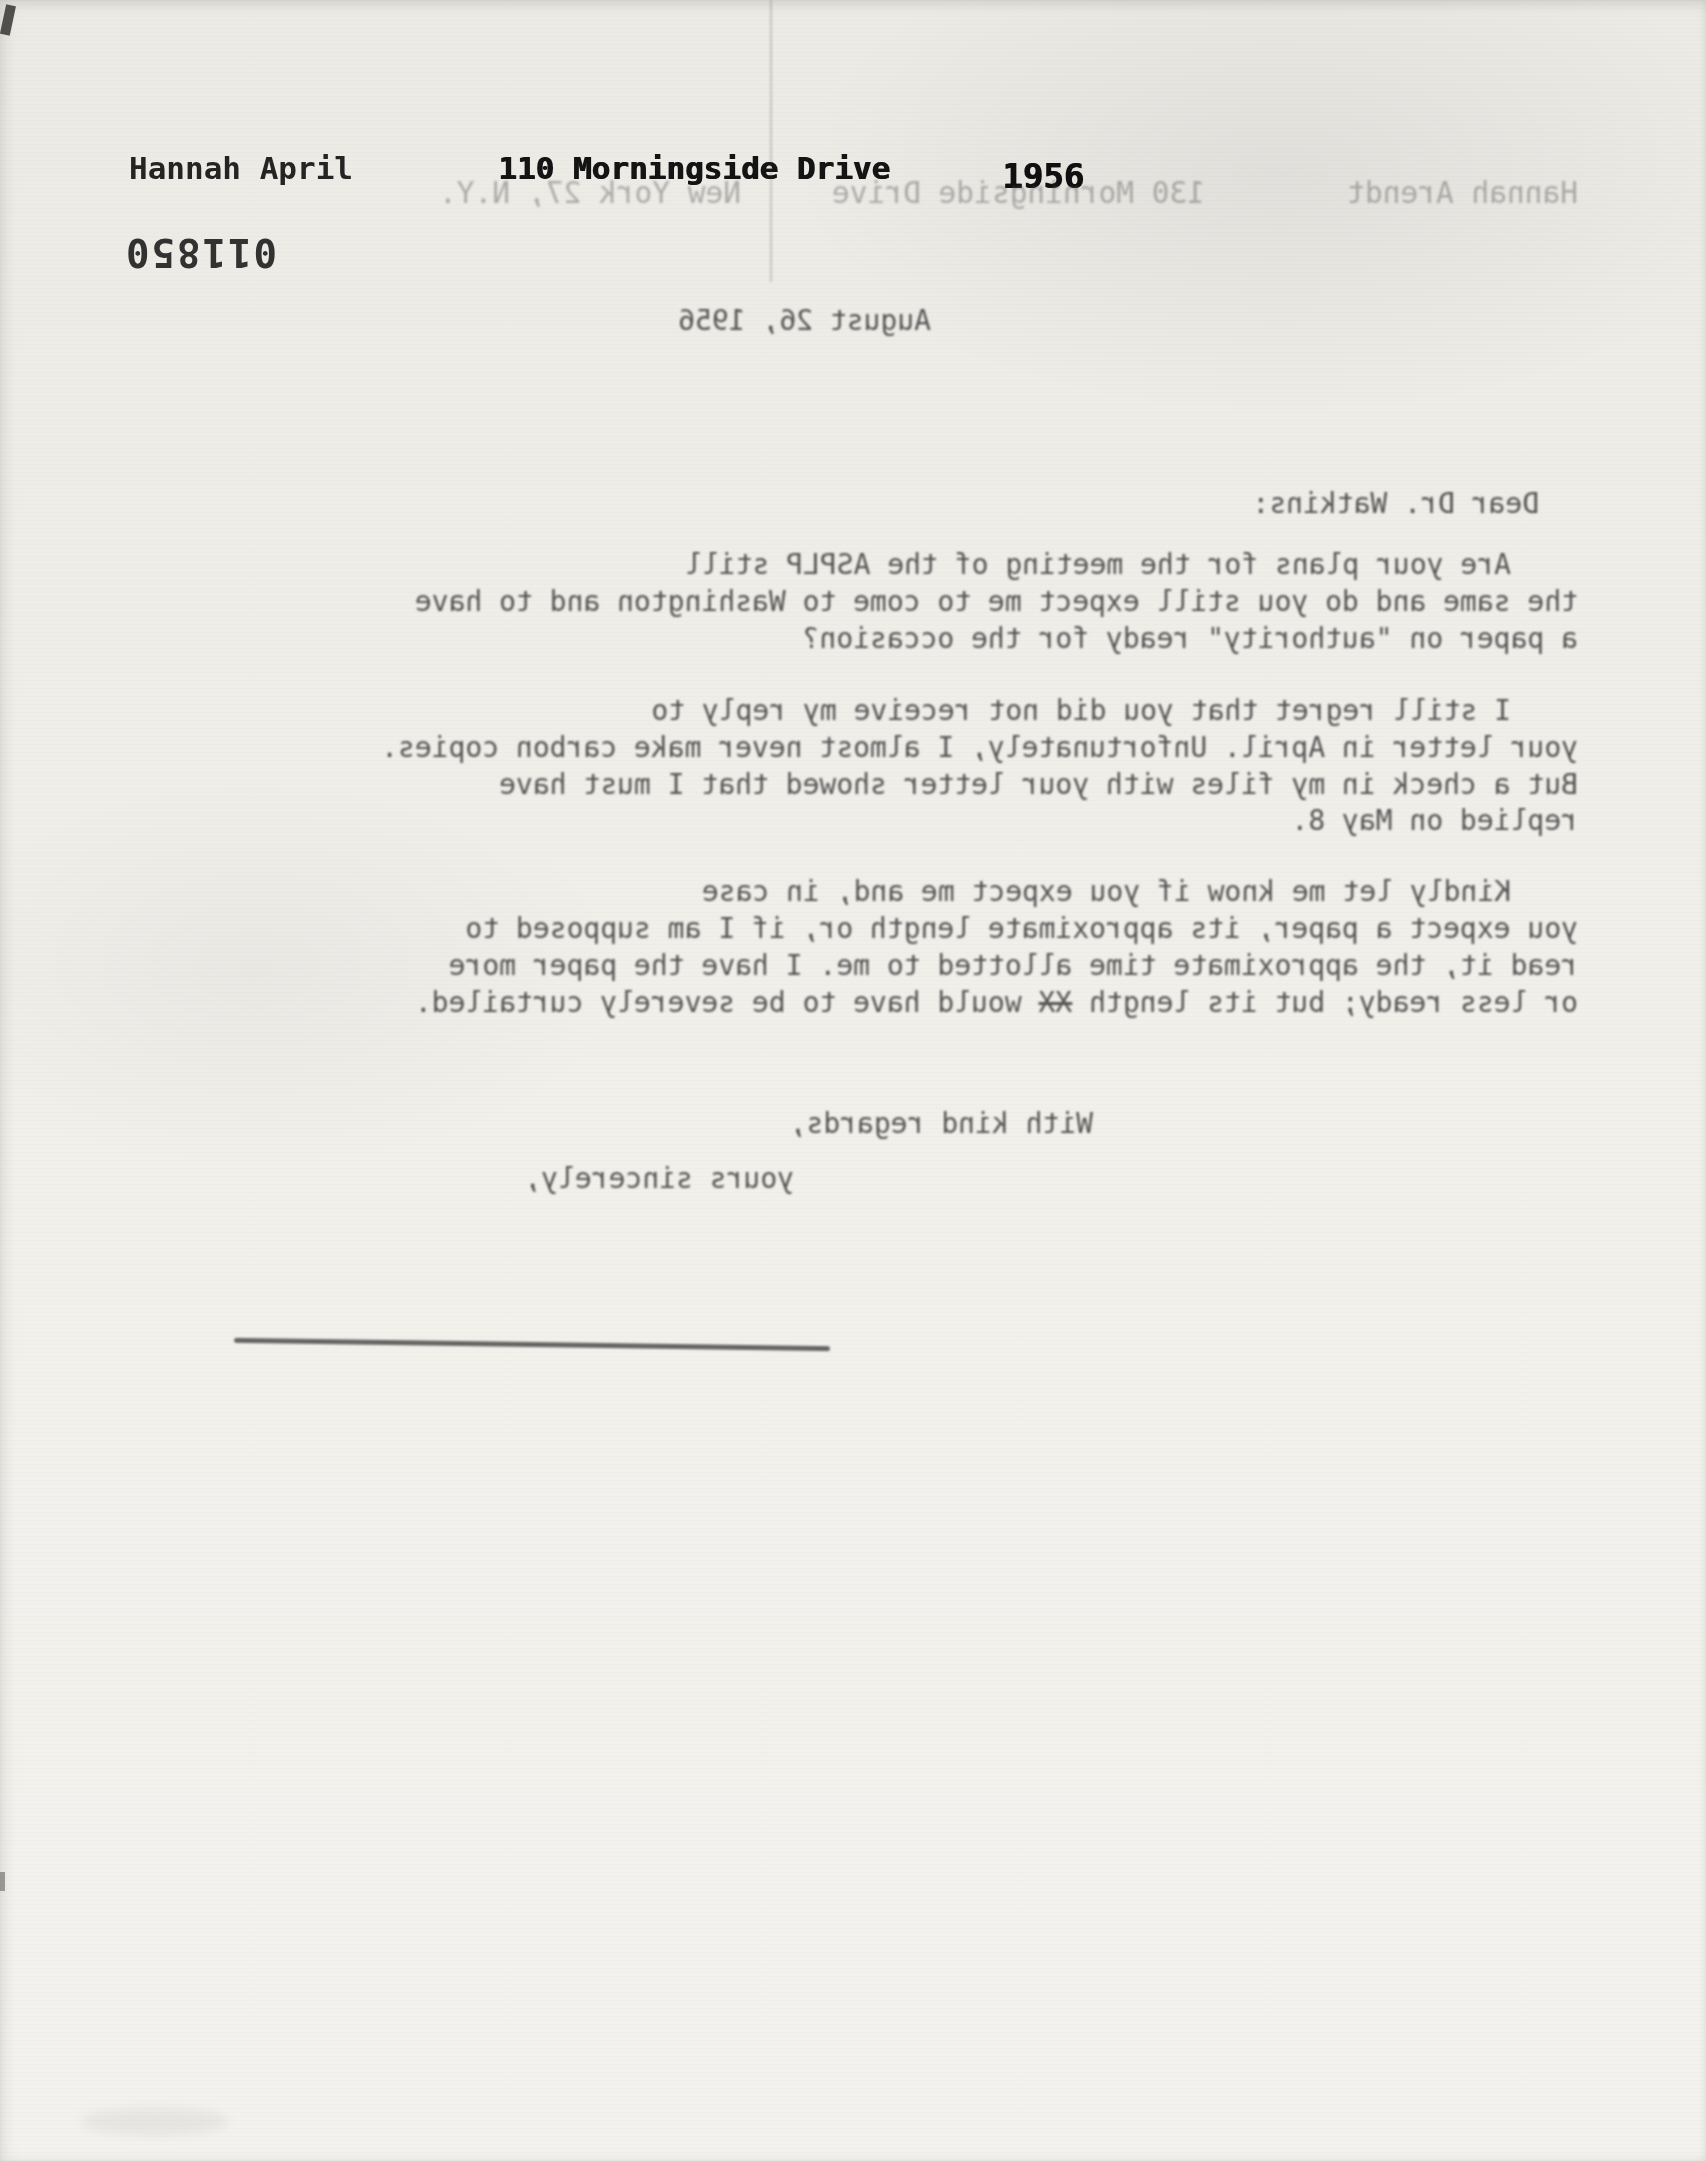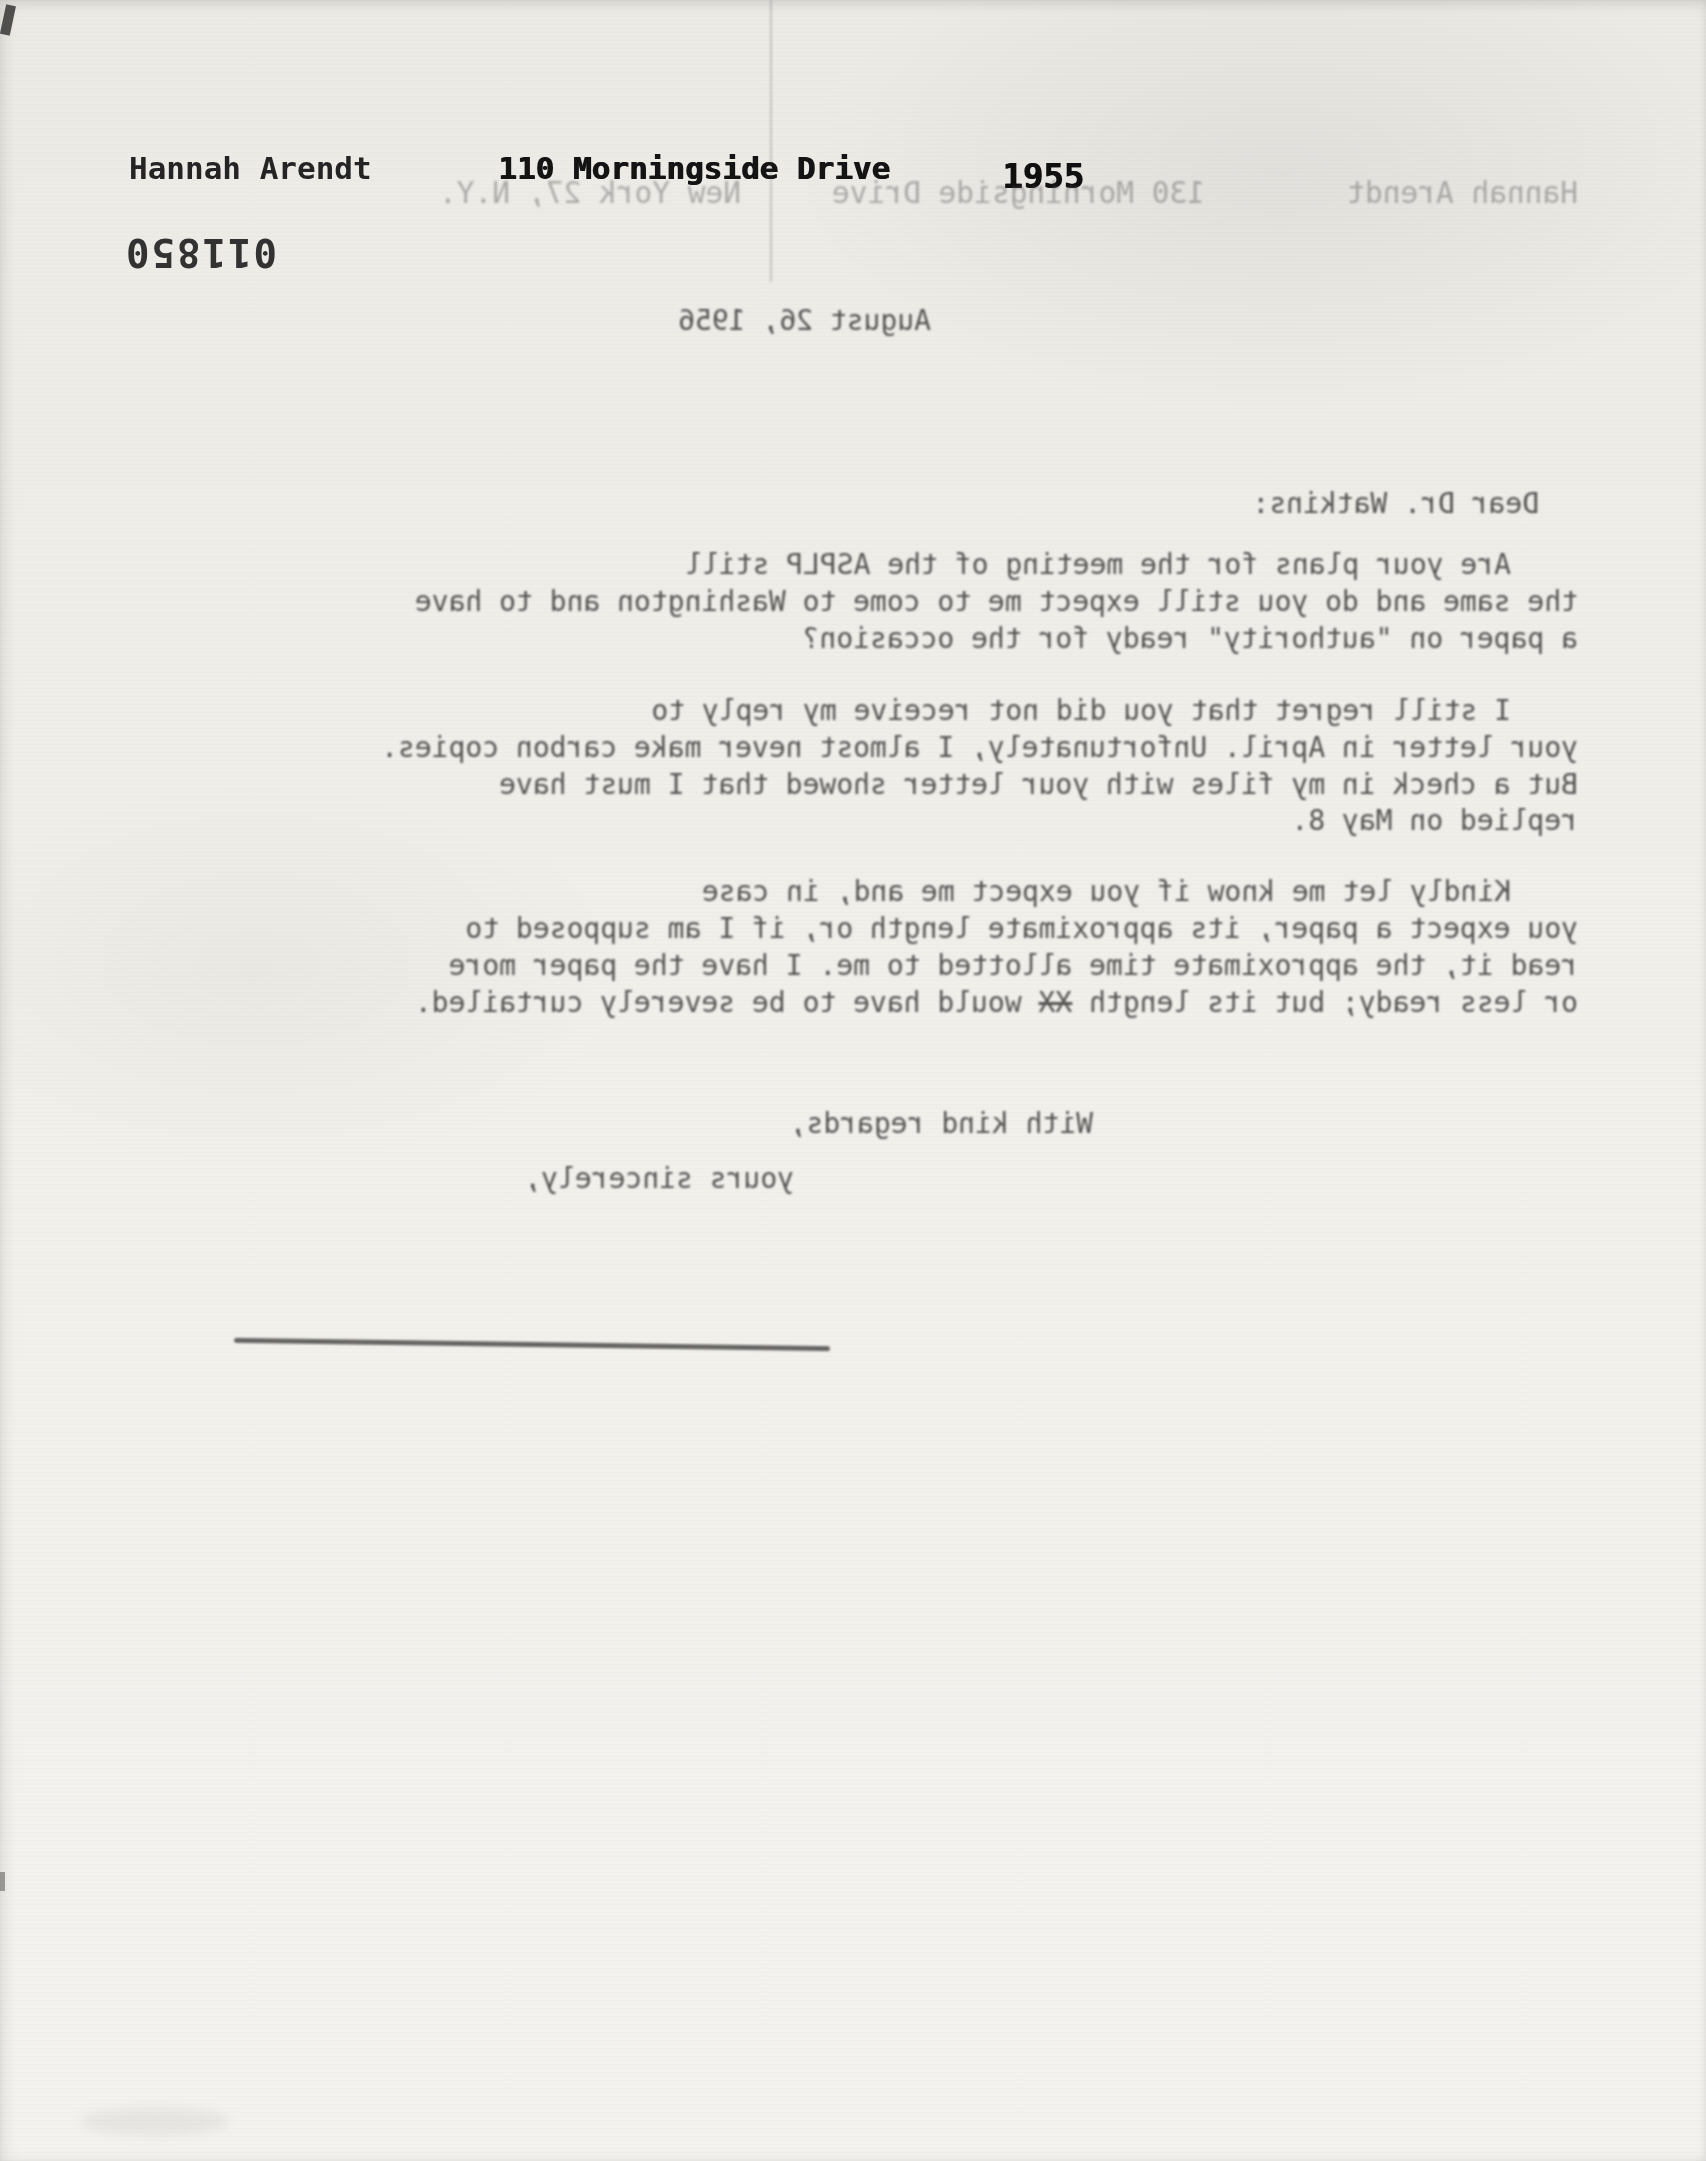--- a/index.html
+++ b/index.html
@@ -101,23 +101,23 @@
     background: rgba(120,120,120,0.10);
     border-radius: 50%;
     filter: blur(5.4px);
   }
 </style>
 </head>
 <body>
 
 <div id="scan">
 
-  <div class="abs hdr-name">Hannah Arendt</div>
+  <div class="abs hdr-name">Hannah April</div>
   <div class="abs hdr-address">110 Morningside Drive</div>
-  <div class="abs hdr-year">1955</div>
+  <div class="abs hdr-year">1956</div>
 
   <div class="abs stamp">011850</div>
 
   <div class="mirror-layer">
     <div class="abs bleed-faint" style="left:129px; top:176px;">Hannah Arendt</div>
     <div class="abs bleed-faint" style="left:502px; top:176px;">130 Morningside Drive</div>
     <div class="abs bleed-faint" style="left:966px; top:176px;">New York 27, N.Y.</div>
   </div>
 
   <div class="mirror-layer">

